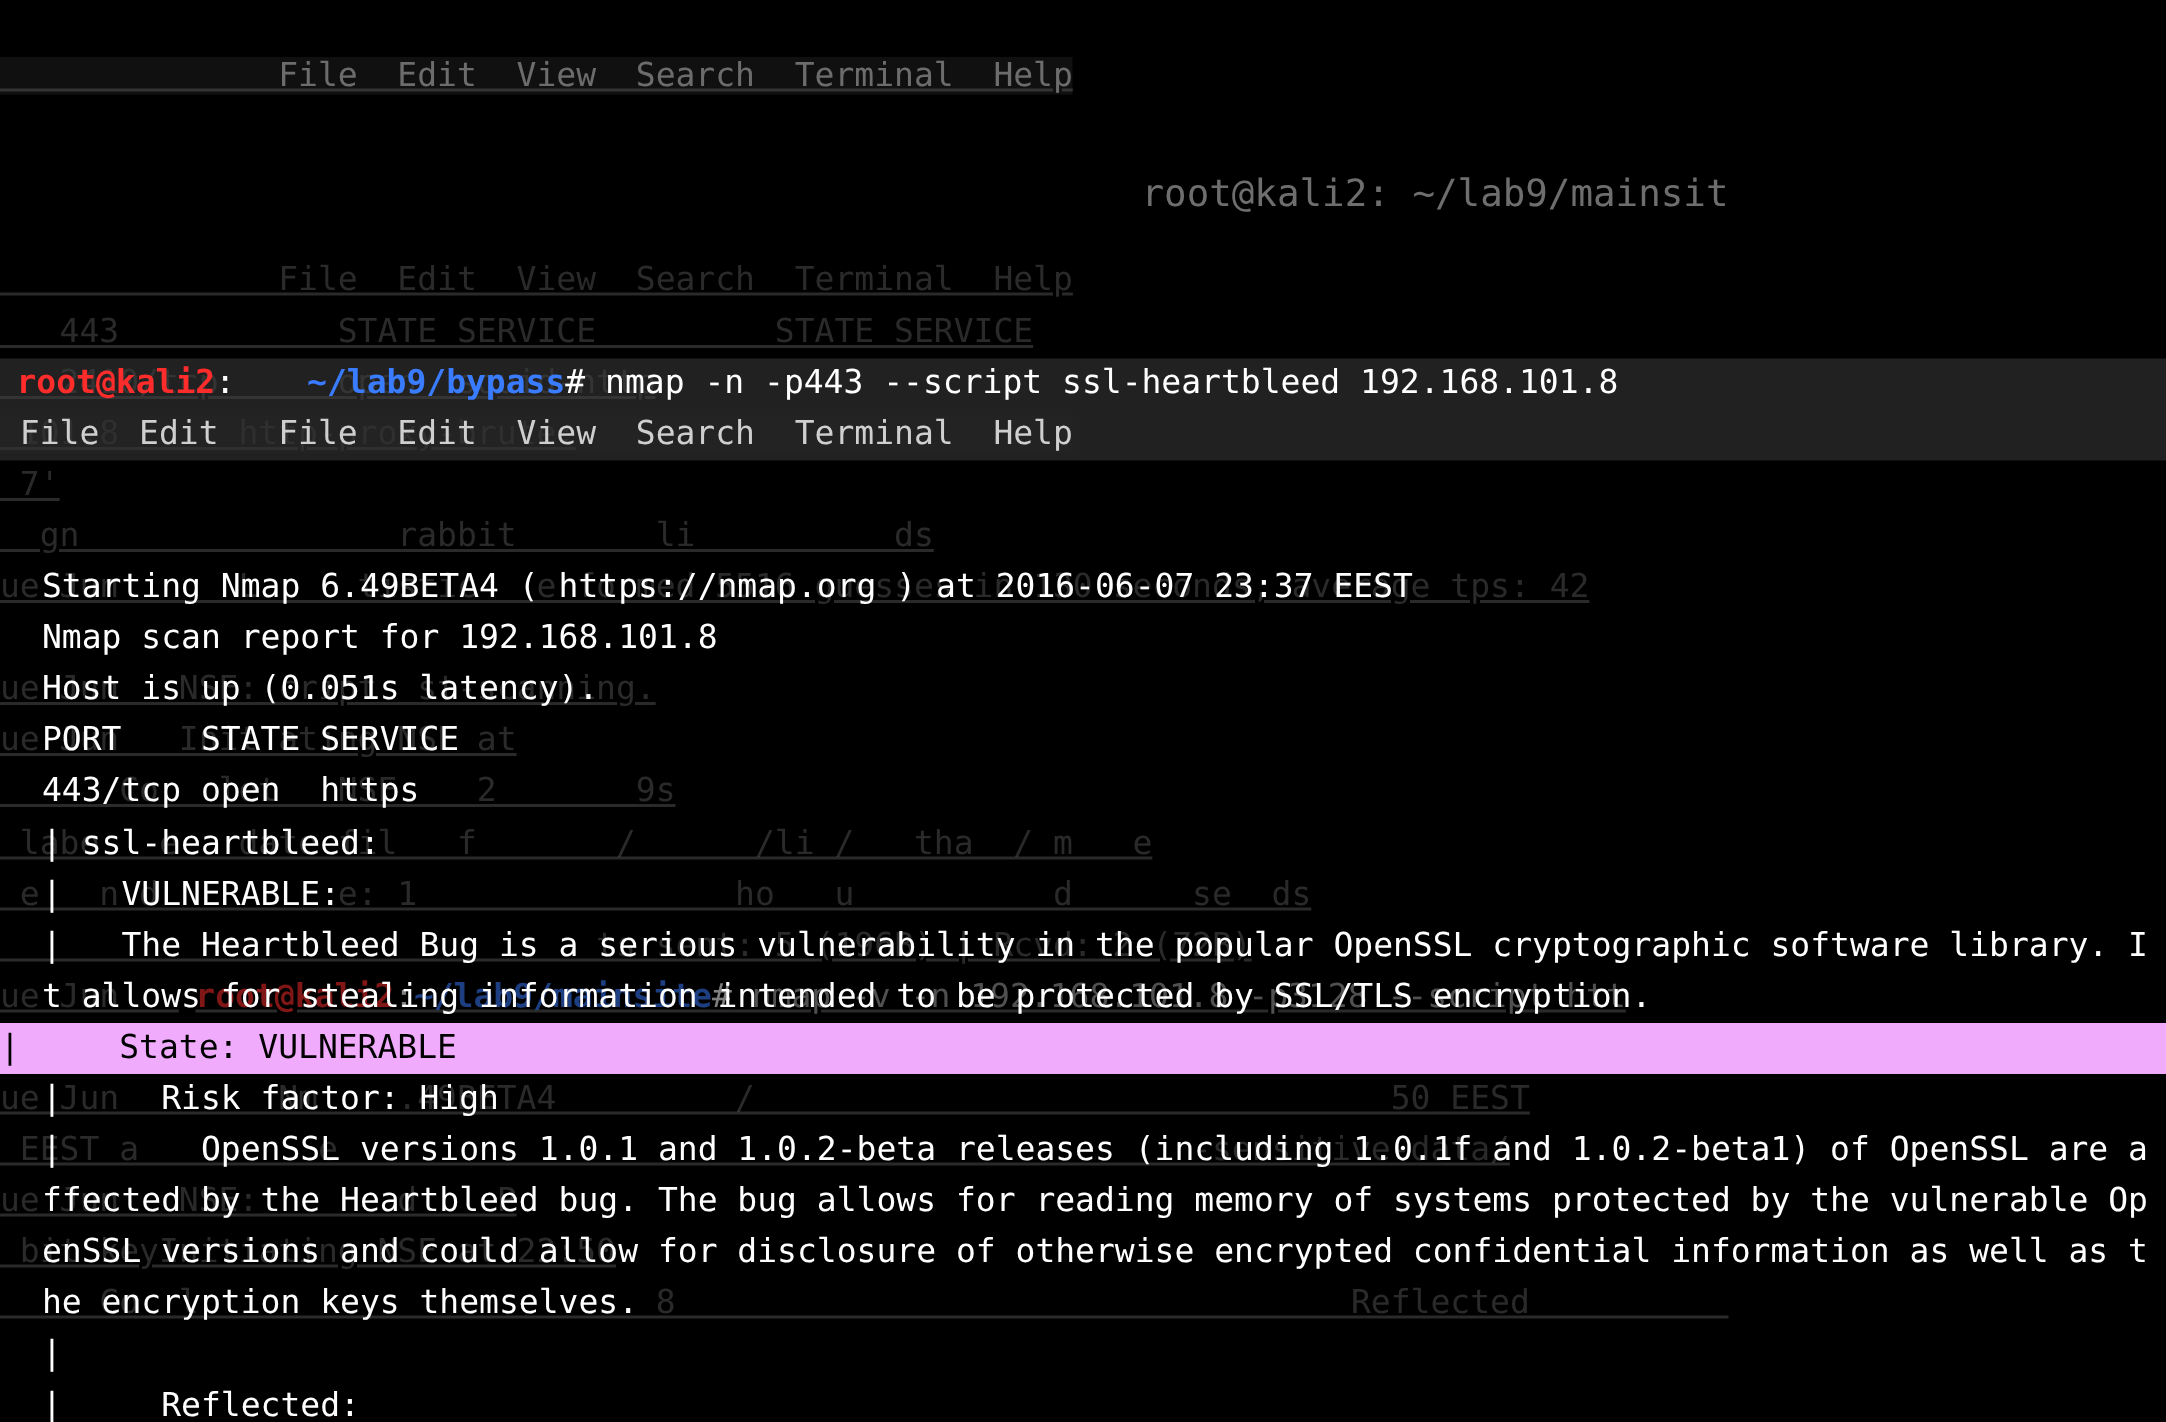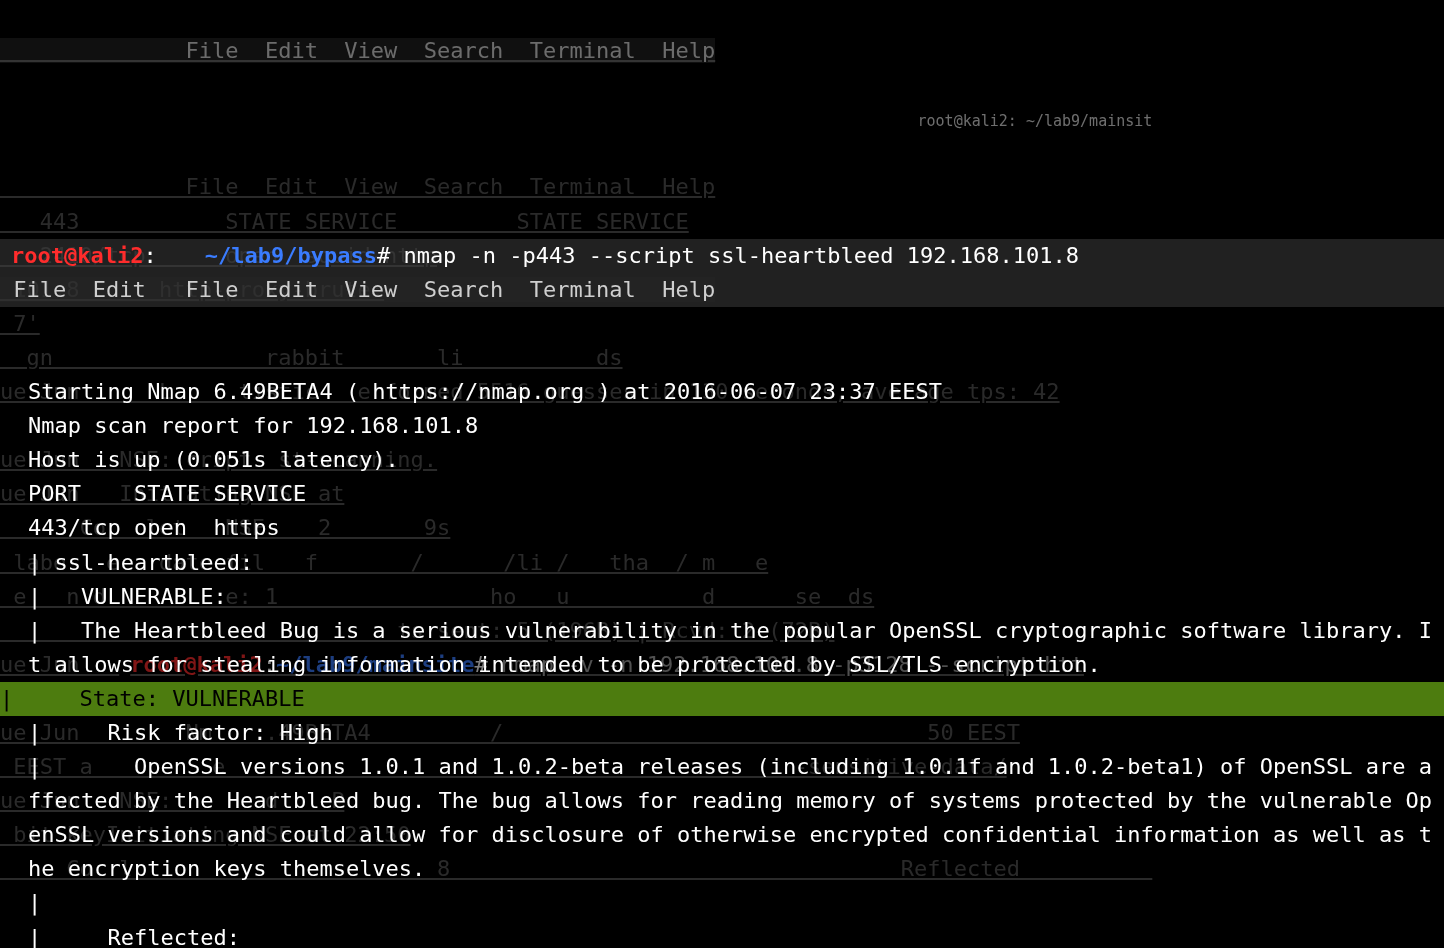--- a/index.html
+++ b/index.html
@@ -33,28 +33,28 @@
     .prompt-colon { color: #ffffff; }
     .prompt-path { color: #3a7cff; font-weight: bold; margin-left: 48px; }
     .prompt-hash { color: #ffffff; }
     .cmd { color: #ffffff; }
     .menubar {
       color: #cfcfcf;
       background: rgba(40,40,40,0.4);
     }
     .out { color: #ffffff; padding-left: 28px; }
     .hl-line {
-      background: #4d7c0f;
+      background: #f0abfc;
       color: #000000;
     }
     .tab-title {
       color: rgba(200,200,200,0.55);
       position: absolute;
       right: 0px;
-      font-size: 15px;
+      font-size: 25px;
     }
     .topbar {
       background: rgba(60,60,60,0.55);
       display: block;
     }
   </style>
 </head>
 <body>
 
 

